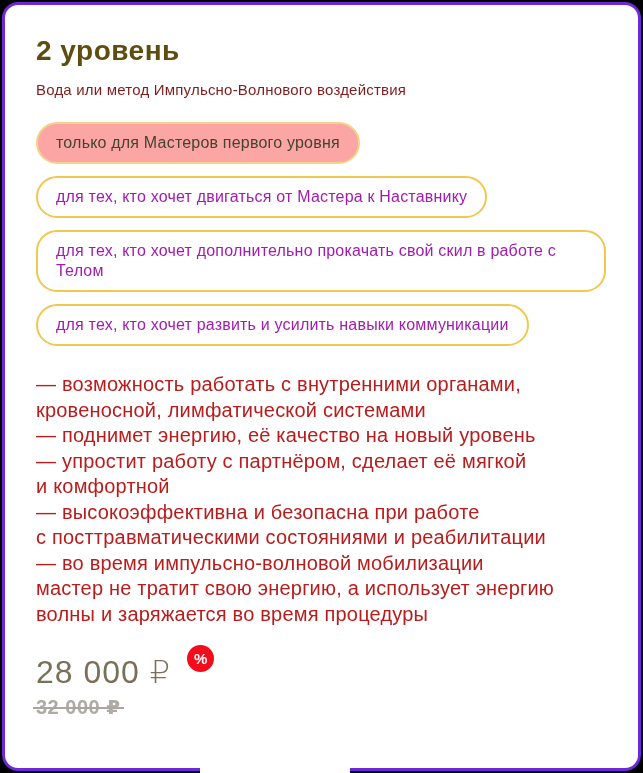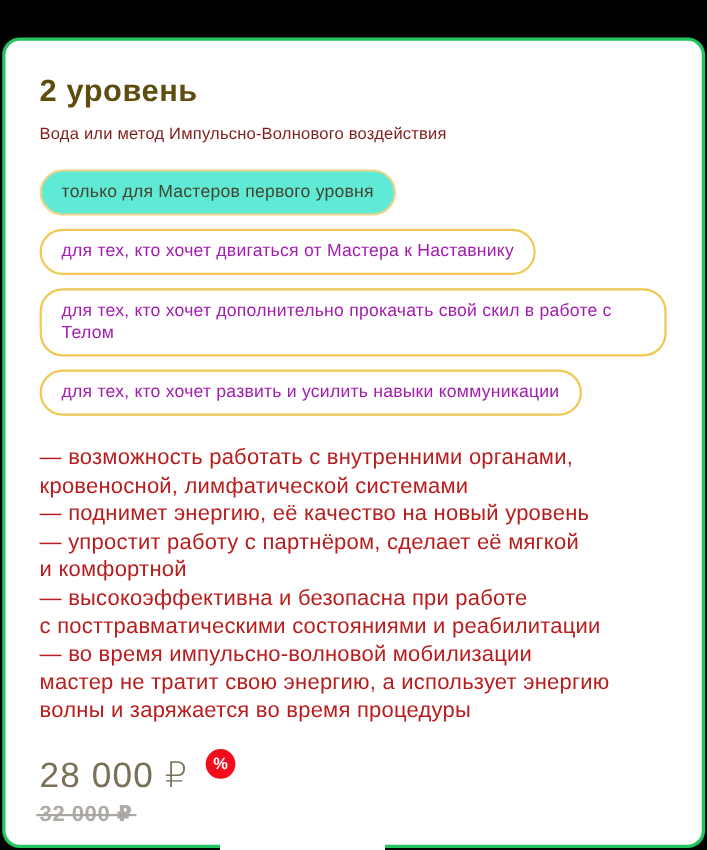--- a/index.html
+++ b/index.html
@@ -7,26 +7,25 @@
     padding: 0;
     width: 643px;
     height: 773px;
     background: #000000;
     font-family: "Liberation Sans", "DejaVu Sans", sans-serif;
   }
   .card {
     position: absolute;
     top: 2px; left: 2px; right: 2px; bottom: 2px;
     background: #ffffff;
-    border: 3px solid #22c55e;
+    border: 3px solid #6d28d9;
     border-radius: 16px;
     box-sizing: border-box;
     padding: 30px 31px 0 31px;
     overflow: hidden;
-    margin-top: 32px;
   }
   
   .border-gap {
     position: absolute;
     left: 200px;
     bottom: 0;
     width: 150px;
     height: 6px;
     background: #ffffff;
     z-index: 5;
@@ -52,41 +51,41 @@
     max-width: 570px;
     font-size: 16px;
     line-height: 20px;
     letter-spacing: 0.2px;
     padding: 9px 18px;
     border-radius: 21px;
     margin-bottom: 12px;
     box-sizing: border-box;
   }
   .pill-filled {
-    background: #5eead4;
+    background: #fca5a5;
     border: 2px solid #f2d489;
     color: #45432f;
   }
   .pill-outline {
     background: transparent;
     border: 2px solid #f0c851;
     color: #a21caf;
   }
   .benefits {
     margin-top: 26px;
     font-size: 20px;
     line-height: 25.5px;
     letter-spacing: 0.2px;
     color: #b91c1c;
     white-space: pre-line;
   }
   .price-row {
     margin-top: 28px;
     display: flex;
-    align-items: center;
+    align-items: flex-start;
   }
   .price-current {
     font-size: 32px;
     font-weight: 300;
     letter-spacing: 1px;
     color: #7a7059;
     line-height: 34px;
   }
   .discount-badge {
     width: 27px;

